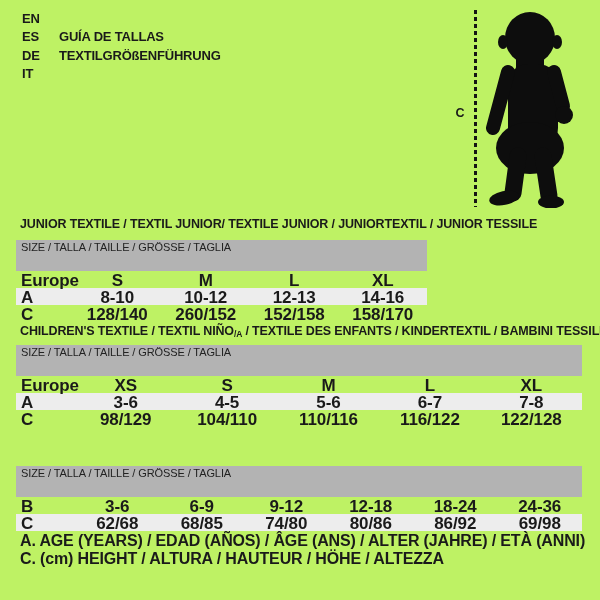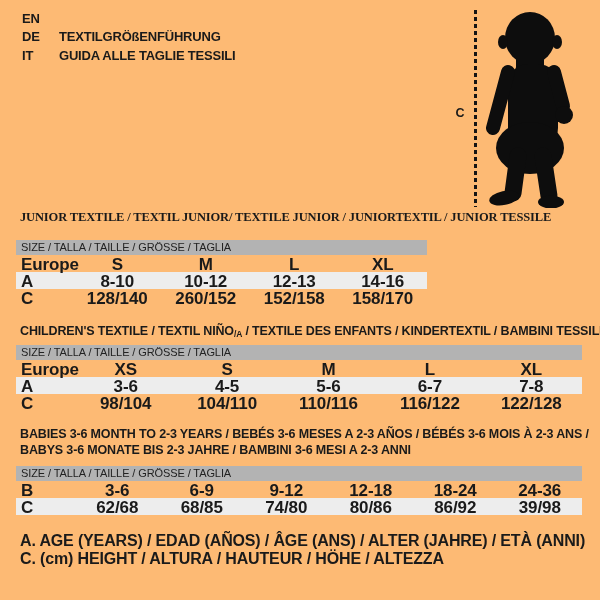--- a/index.html
+++ b/index.html
@@ -1,35 +1,35 @@
 <!DOCTYPE html>
 <html><head>
 <meta charset="utf-8">
 <style>
   html,body { margin:0; padding:0; background:#ffffff; }
   body { width:600px; height:600px; font-family:"Liberation Sans", sans-serif; color:#1a1a1a; }
-  .canvas { position:relative; width:600px; height:600px; background:#fdba74; overflow:hidden; }
+  .canvas { position:relative; width:600px; height:600px; background:#bef264; overflow:hidden; }
 
   
   .lang-block { position:absolute; left:22px; top:9px; }
   .lang-row { display:flex; height:18.5px; align-items:center; font-weight:700; font-size:13px; letter-spacing:-0.2px; white-space:nowrap; }
   .lang-code { width:37px; }
 
   
   .dash-line { position:absolute; left:474px; top:10px; width:3px; height:197px;
     background:repeating-linear-gradient(to bottom,#141414 0 4px,transparent 4px 7px); }
   .c-label { position:absolute; left:452px; top:106px; width:16px; text-align:center;
     font-weight:700; font-size:12.5px; }
   .silhouette { position:absolute; left:486px; top:8px; }
 
   
   .table-title { position:absolute; font-weight:700; font-size:12.5px; letter-spacing:-0.15px; white-space:nowrap; }
   .table-title .sub { font-size:8.5px; vertical-align:-2px; }
   .size-table { position:absolute; }
-  .size-bar { height:15px; background:#b3b3b3; color:#222222; font-size:11px; line-height:15px;
+  .size-bar { height:31px; background:#b3b3b3; color:#222222; font-size:11px; line-height:15px;
     padding-left:5px; letter-spacing:-0.1px; }
   .trow { display:grid; height:17px; align-items:center; font-size:17px; letter-spacing:-0.1px;font-weight:bold; }
   .trow .lab { padding-left:5px; text-align:left; }
   .trow .val { text-align:center; }
   .striped { background:#ededed; }
   .grid4 { grid-template-columns:57px repeat(4,1fr); }
   .grid5 { grid-template-columns:59px repeat(5,1fr); }
   .grid6 { grid-template-columns:59px repeat(6,1fr); }
 
   
@@ -39,26 +39,29 @@
 </head>
 <body>
 
 <div class="canvas">
 
   <div class="lang-block">
     <div class="lang-row">
       <span class="lang-code">EN</span>
     </div>
     <div class="lang-row">
+      <span class="lang-code">ES</span>
+      <span>GUÍA DE TALLAS</span>
+    </div>
+    <div class="lang-row">
       <span class="lang-code">DE</span>
       <span>TEXTILGRÖßENFÜHRUNG</span>
     </div>
     <div class="lang-row">
       <span class="lang-code">IT</span>
-      <span>GUIDA ALLE TAGLIE TESSILI</span>
     </div>
   </div>
 
   <div class="dash-line"></div>
   <div class="c-label">C</div>
   <svg class="silhouette" width="100" height="200" viewBox="0 0 100 200">
     <g fill="#0d0d0d" stroke="none">
       <ellipse cx="44" cy="30" rx="25" ry="26"></ellipse>
       <ellipse cx="17" cy="34" rx="5" ry="7"></ellipse>
       <ellipse cx="71" cy="34" rx="5" ry="7"></ellipse>
@@ -68,21 +71,21 @@
       <line x1="22" y1="64" x2="7" y2="120" stroke="#0d0d0d" stroke-width="14" stroke-linecap="round"></line>
       <line x1="68" y1="64" x2="77" y2="98" stroke="#0d0d0d" stroke-width="14" stroke-linecap="round"></line>
       <circle cx="78" cy="107" r="9"></circle>
       <line x1="32" y1="148" x2="27" y2="185" stroke="#0d0d0d" stroke-width="17" stroke-linecap="round"></line>
       <line x1="57" y1="148" x2="63" y2="188" stroke="#0d0d0d" stroke-width="17" stroke-linecap="round"></line>
       <ellipse cx="18" cy="190" rx="15" ry="7" transform="rotate(-12 18 190)"></ellipse>
       <ellipse cx="65" cy="194" rx="13" ry="6.5"></ellipse>
     </g>
   </svg>
 
-  <div class="table-title" style="left:20px; top:210px;font-family:Liberation Serif, serif;">JUNIOR TEXTILE / TEXTIL JUNIOR/ TEXTILE JUNIOR / JUNIORTEXTIL / JUNIOR TESSILE</div>
+  <div class="table-title" style="left:20px; top:217px;">JUNIOR TEXTILE / TEXTIL JUNIOR/ TEXTILE JUNIOR / JUNIORTEXTIL / JUNIOR TESSILE</div>
   <div class="size-table" style="left:16px; top:240px; width:411px;">
     <div class="size-bar">SIZE / TALLA / TAILLE / GRÖSSE / TAGLIA</div>
     <div class="trow grid4">
       <span class="lab">Europe</span>
       <span class="val">S</span>
       <span class="val">M</span>
       <span class="val">L</span>
       <span class="val">XL</span>
     </div>
     <div class="trow grid4 striped">
@@ -117,51 +120,47 @@
     <div class="trow grid5 striped">
       <span class="lab">A</span>
       <span class="val">3-6</span>
       <span class="val">4-5</span>
       <span class="val">5-6</span>
       <span class="val">6-7</span>
       <span class="val">7-8</span>
     </div>
     <div class="trow grid5">
       <span class="lab">C</span>
-      <span class="val">98/104</span>
+      <span class="val">98/129</span>
       <span class="val">104/110</span>
       <span class="val">110/116</span>
       <span class="val">116/122</span>
       <span class="val">122/128</span>
     </div>
   </div>
 
-  <div class="table-title" style="left:20px; top:426px; line-height:16px;">
-    <div>BABIES 3-6 MONTH TO 2-3 YEARS / BEBÉS 3-6 MESES A 2-3 AÑOS / BÉBÉS 3-6 MOIS À 2-3 ANS /</div>
-    <div>BABYS 3-6 MONATE BIS 2-3 JAHRE / BAMBINI 3-6 MESI A 2-3 ANNI</div>
-  </div>
   <div class="size-table" style="left:16px; top:466px; width:566px;">
     <div class="size-bar">SIZE / TALLA / TAILLE / GRÖSSE / TAGLIA</div>
     <div class="trow grid6">
       <span class="lab">B</span>
       <span class="val">3-6</span>
       <span class="val">6-9</span>
       <span class="val">9-12</span>
       <span class="val">12-18</span>
       <span class="val">18-24</span>
       <span class="val">24-36</span>
     </div>
     <div class="trow grid6 striped">
       <span class="lab">C</span>
       <span class="val">62/68</span>
       <span class="val">68/85</span>
       <span class="val">74/80</span>
       <span class="val">80/86</span>
       <span class="val">86/92</span>
-      <span class="val">39/98</span>
+      <span class="val">69/98</span>
     </div>
   </div>
 
   <div class="footnotes">
     <div>A. AGE (YEARS) / EDAD (AÑOS) / ÂGE (ANS) / ALTER (JAHRE) / ETÀ (ANNI)</div>
     <div>C. (cm) HEIGHT / ALTURA / HAUTEUR / HÖHE / ALTEZZA</div>
   </div>
 
 </div>
 

